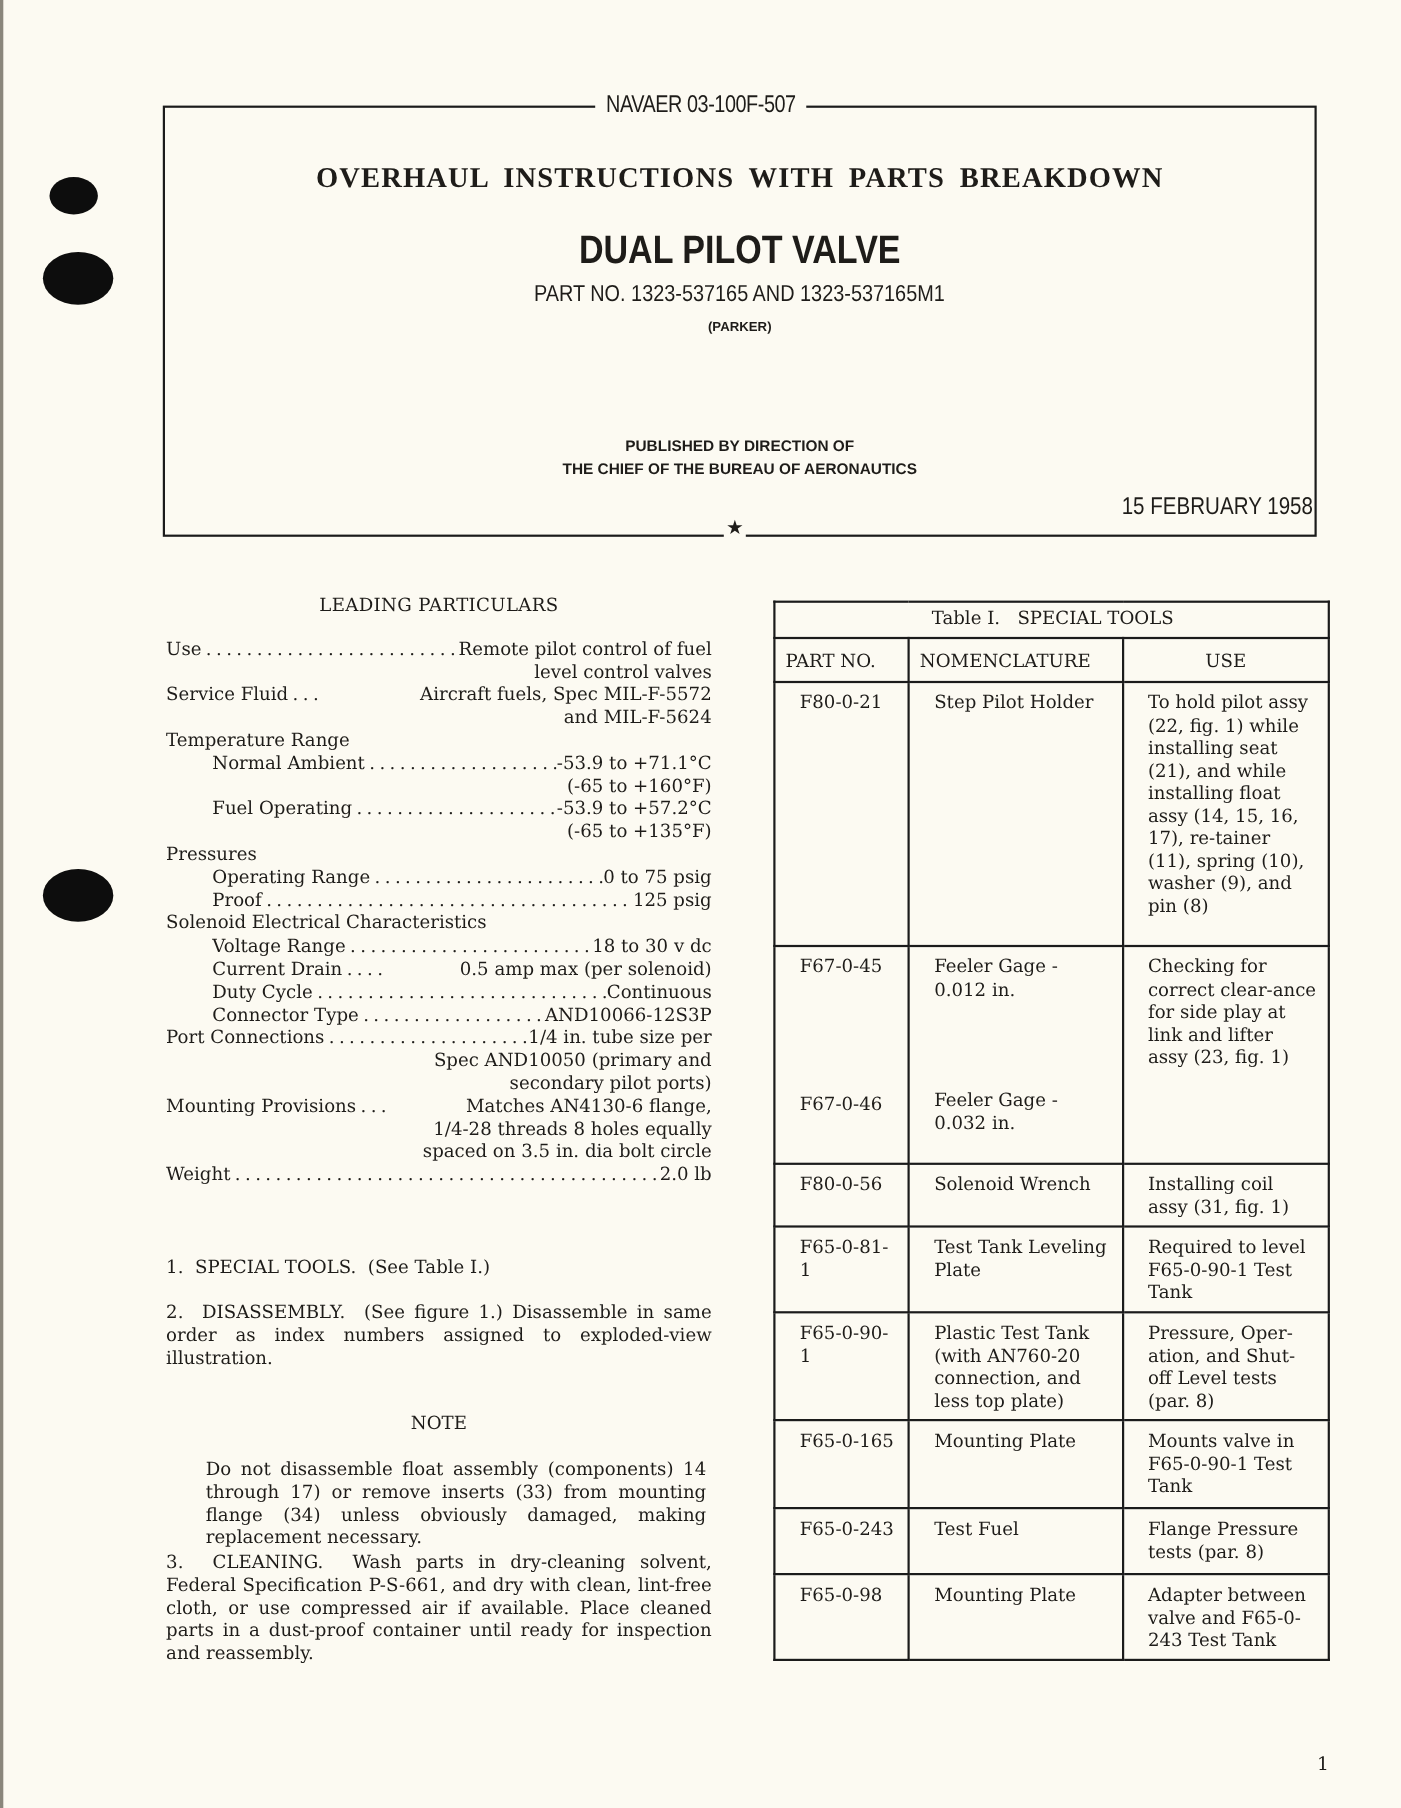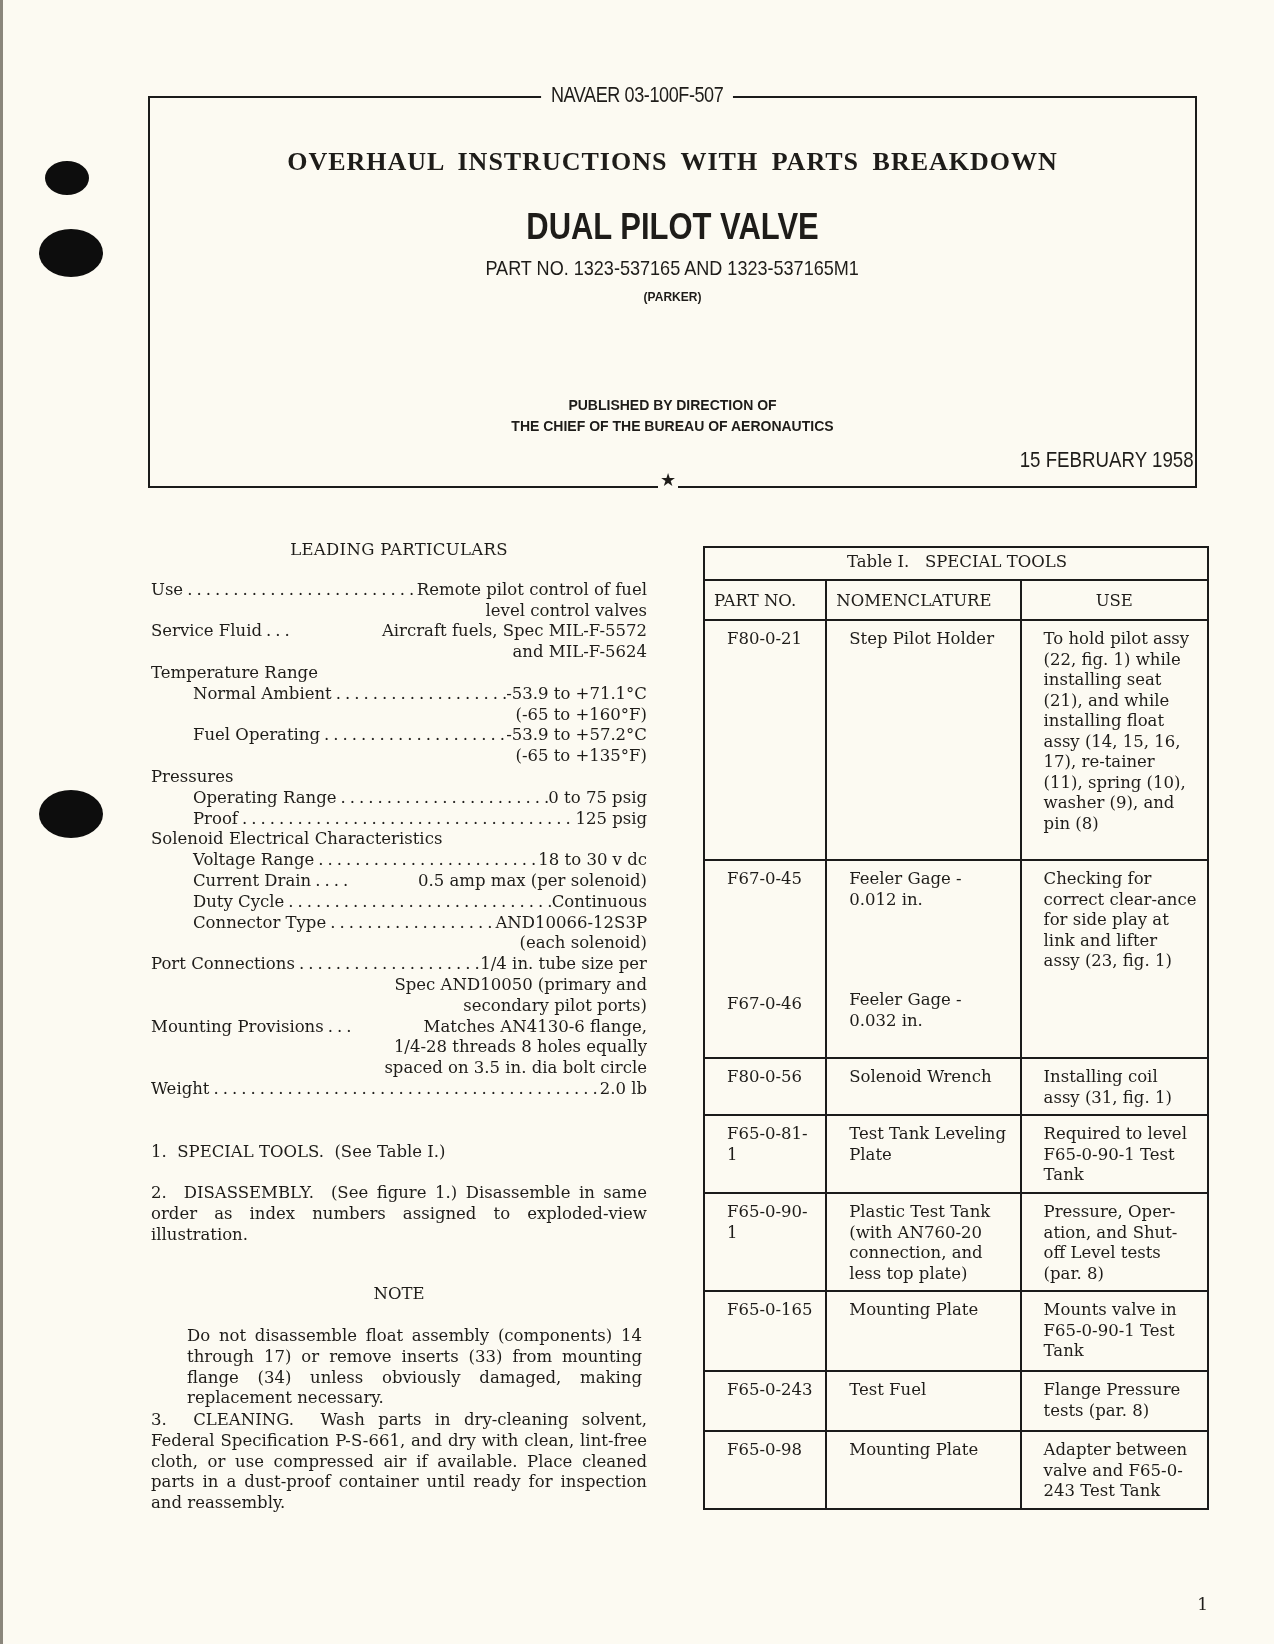--- a/index.html
+++ b/index.html
@@ -143,21 +143,20 @@
   <div class="lp-row lp-sub">
     <span class="k">Duty Cycle</span>
       <span class="dots">..............................................</span>
       <span class="v">Continuous</span>
   </div>
   <div class="lp-row lp-sub">
     <span class="k">Connector Type</span>
       <span class="dots">..............................................</span>
       <span class="v">AND10066-12S3P</span>
   </div>
-  <div class="lp-cont">(each solenoid)</div>
 
   <div class="lp-row">
     <span class="k">Port Connections</span>
       <span class="dots">..............................</span>
       <span class="v">1/4 in. tube size per</span>
   </div>
   <div class="lp-cont">Spec AND10050 (primary and</div>
   <div class="lp-cont">secondary pilot ports)</div>
 
   <div class="lp-row">

